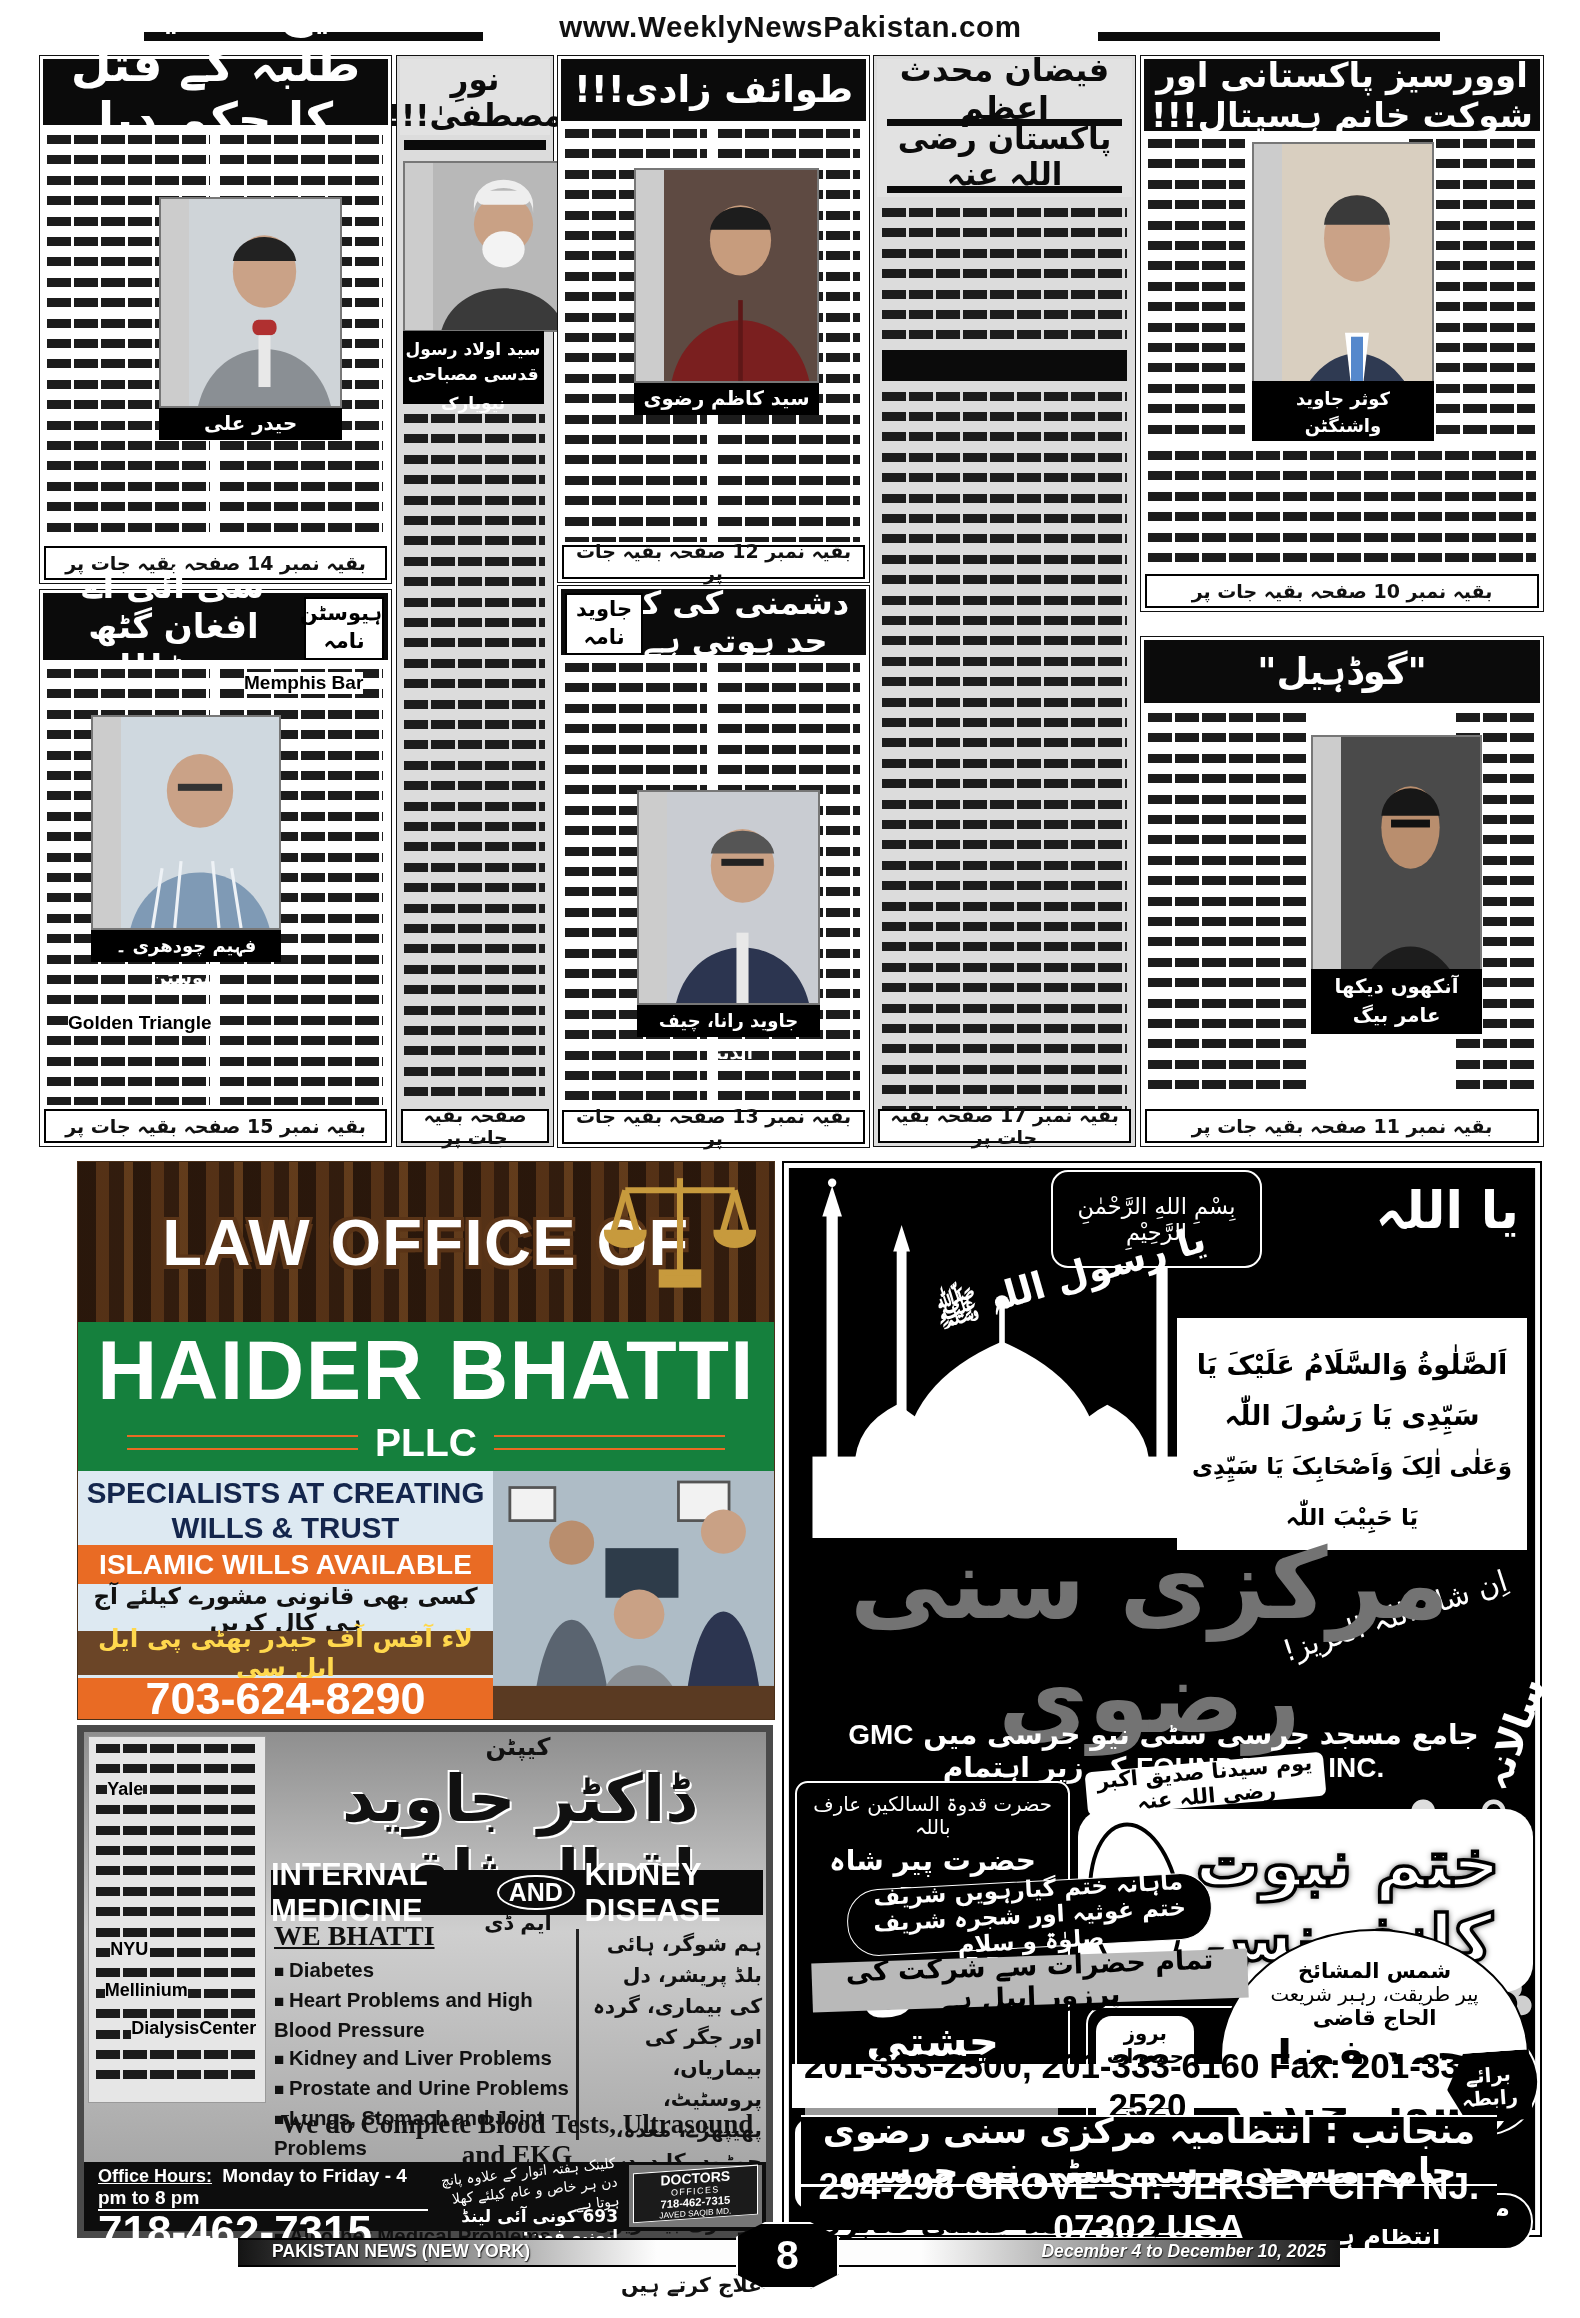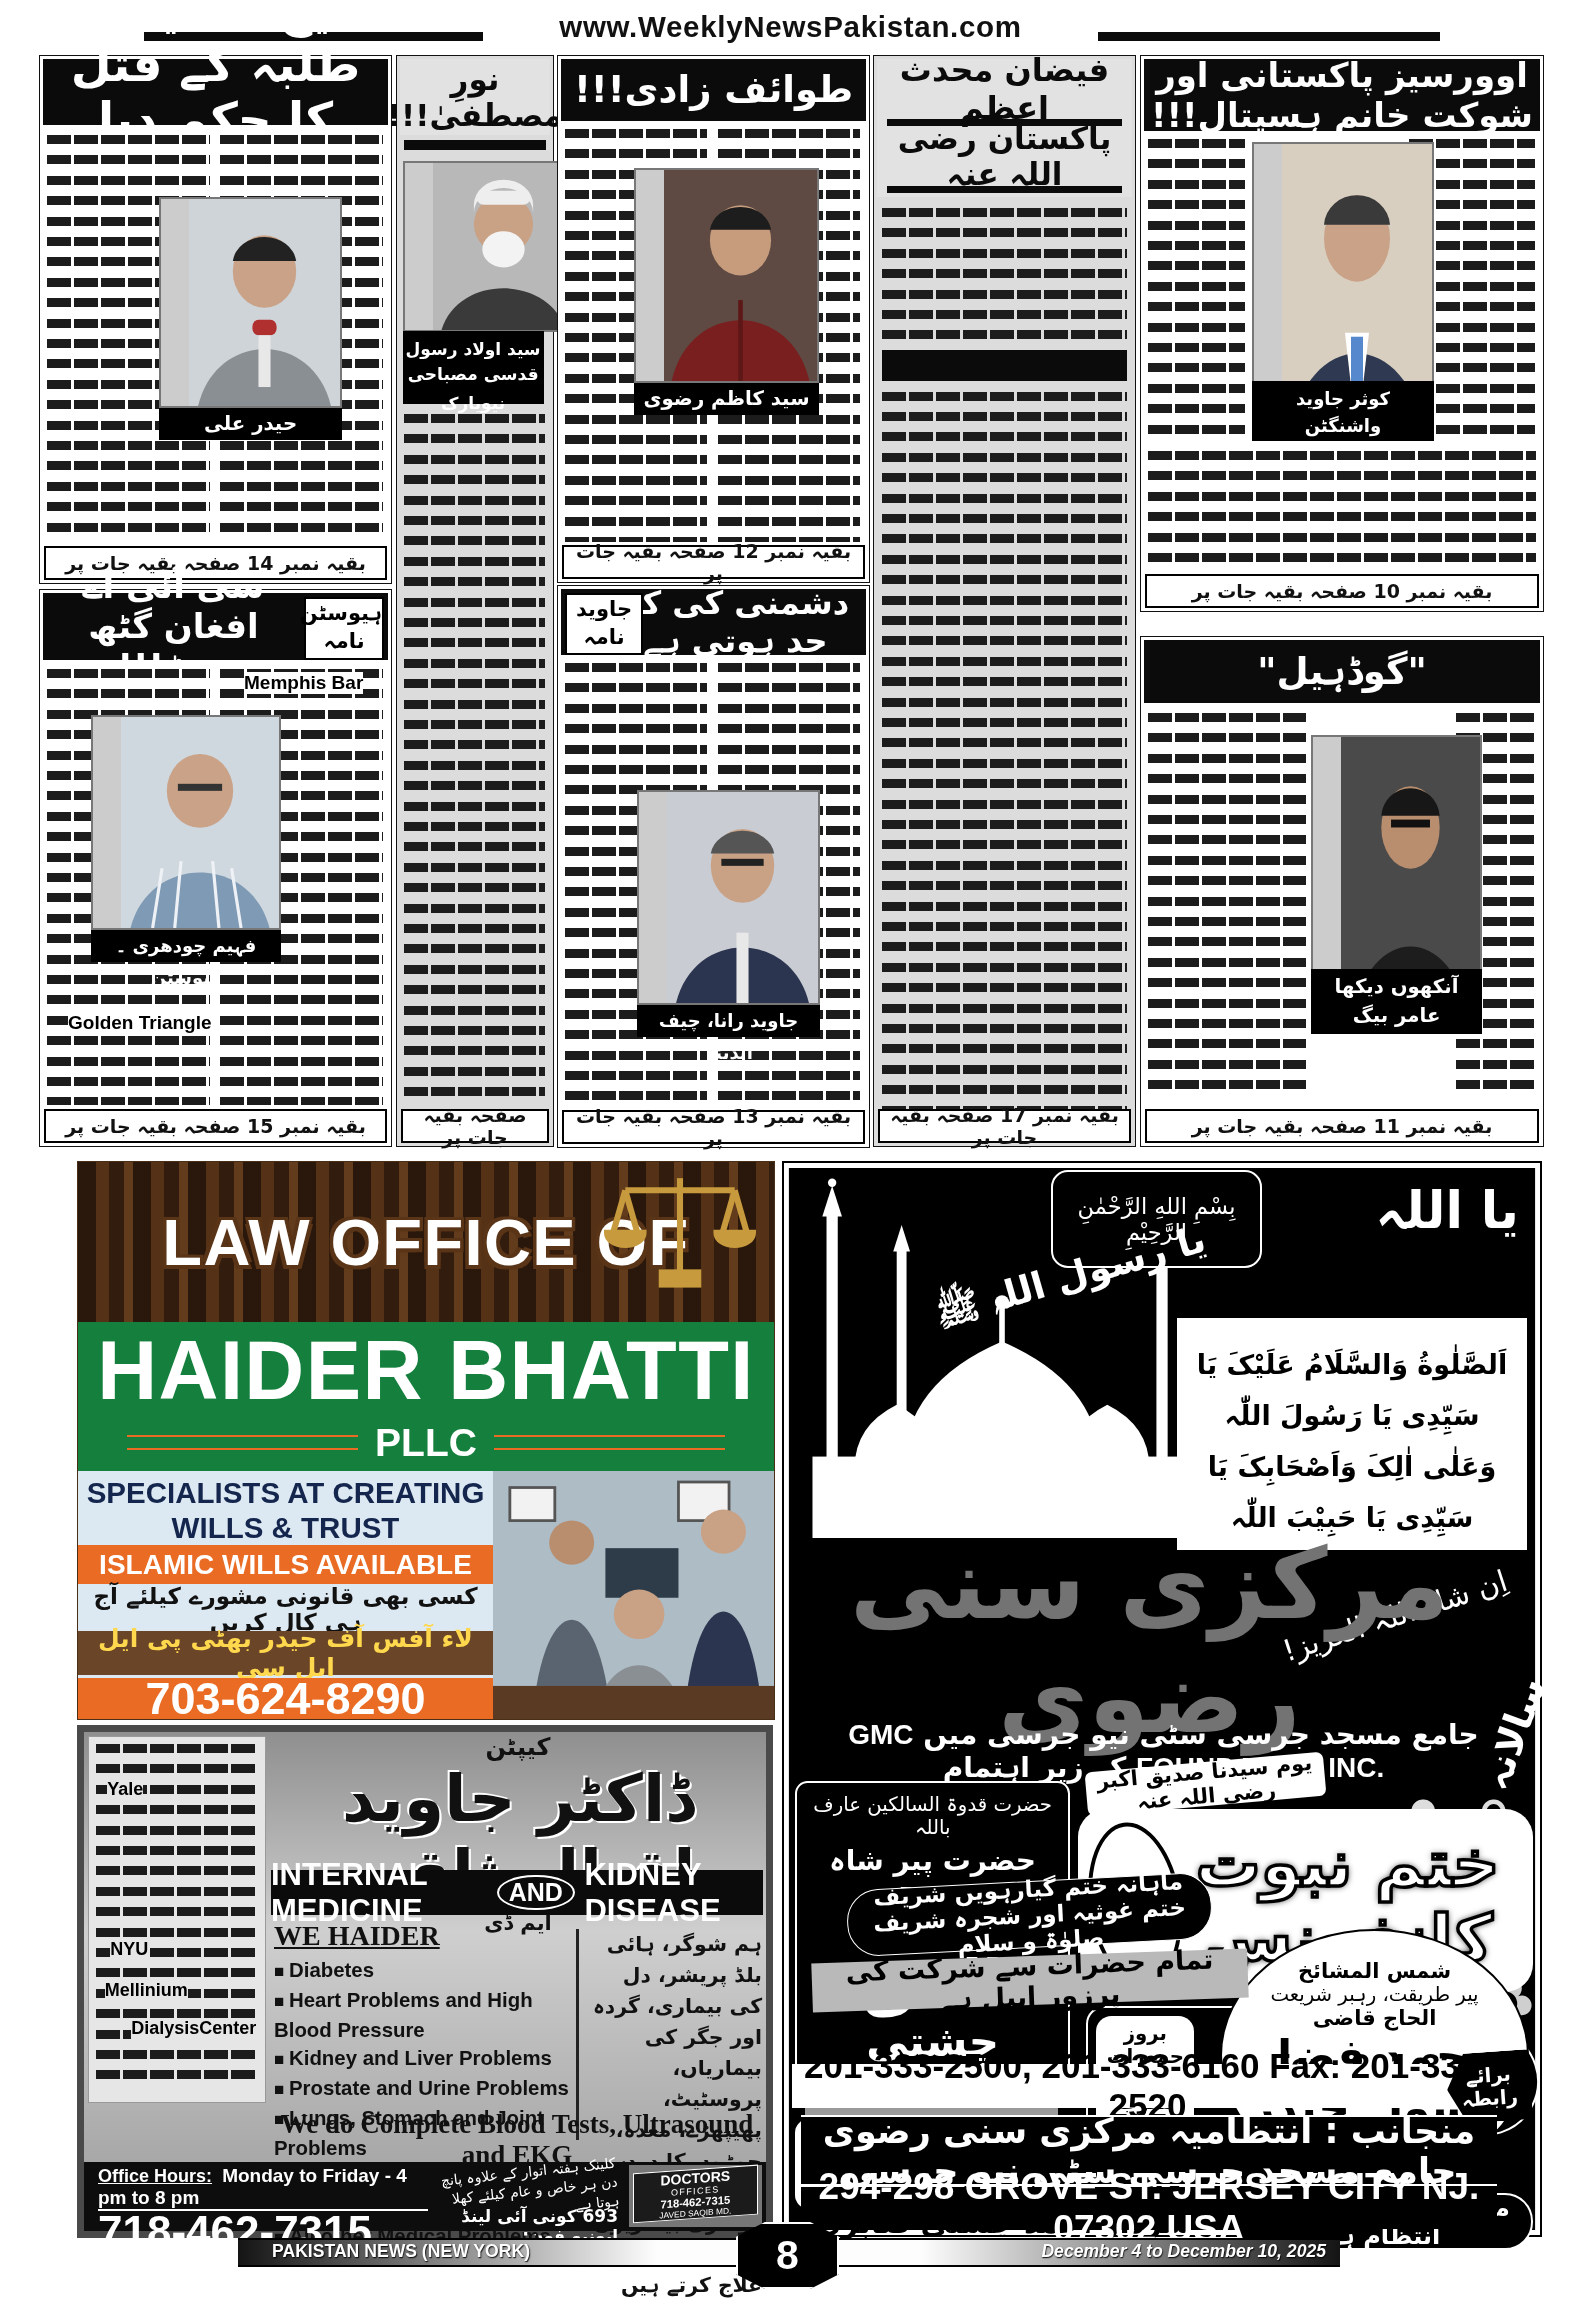--- a/index.html
+++ b/index.html
@@ -274,21 +274,21 @@
       <span style="font-size:24px;font-weight:bold;">کیپٹن</span>
       <div style="font-size:65px;font-weight:bold;text-shadow:2.1px 2.1px 0 #fff,-2.1px -2.1px 0 #fff;">ڈاکٹر جاوید اقبال ثاقب</div>
       <span style="font-size:21px;font-weight:bold;">ایم ڈی</span>
     </div>
     <div class="abs" style="left:187px;top:138px;width:492px;height:45px;background:#0b0b0b;color:#fff;display:flex;align-items:center;justify-content:center;gap:9.8px;font-weight:bold;font-size:31px;">
       <span>INTERNAL MEDICINE</span>
       <span style="border:2.8px solid #fff;border-radius:50%;padding:1.4px 9.8px;font-size:25px;">AND</span>
       <span>KIDNEY DISEASE</span>
     </div>
     <div class="abs" style="left:190px;top:188px;width:295px;height:232px;">
-      <div style="font-size:28px;font-weight:bold;text-decoration:underline;font-family:'Liberation Serif',serif;">WE HAIDER</div>
+      <div style="font-size:28px;font-weight:bold;text-decoration:underline;font-family:'Liberation Serif',serif;">WE BHATTI</div>
       <ul class="treat">
         <li>Diabetes</li>
         <li>Heart Problems and High Blood Pressure</li>
         <li>Kidney and Liver Problems</li>
         <li>Prostate and Urine Problems</li>
         <li>Lungs, Stomach and Joint Problems</li>
         <li>Fatigue and Tiredness</li>
         <li>Obesity</li>
         <li>All other Medical Problems</li>
       </ul>
@@ -332,21 +332,21 @@
         <path d="M90,420 Q90,360 150,330 Q210,360 210,420 Z"></path>
         <path d="M390,420 Q390,360 450,330 Q510,360 510,420 Z"></path>
         <rect x="30" y="404" width="560" height="116"></rect>
       </g>
     </svg>
     <div class="abs ctr urdu" style="left:267px;top:7px;width:211px;height:98px;background:#000;border:2.8px solid #fff;border-radius:17px;font-size:22.5px;color:#fff;padding:4.2px;box-sizing:border-box;">بِسْمِ اللهِ الرَّحْمٰنِ الرَّحِیْمِ</div>
     <div class="abs urdu" style="right:21px;top:18px;font-size:51px;font-weight:bold;color:#fff;">یا اللہ</div>
     <div class="abs urdu" style="left:148px;top:91px;font-size:37px;font-weight:bold;color:#fff;transform:rotate(-16deg);">یا رسول اللہ ﷺ</div>
     <div class="abs wbox" style="left:393px;top:155px;width:350px;height:232px;padding:21px 9.8px;box-sizing:border-box;">
       <div class="urdu" style="font-size:27px;font-weight:bold;text-align:center;line-height:51px;">اَلصَّلٰوةُ وَالسَّلَامُ عَلَیْکَ یَا سَیِّدِی یَا رَسُولَ اللّٰہ</div>
-      <div class="urdu" style="font-size:27px;font-weight:bold;text-align:center;line-height:51px;">وَعَلٰی اٰلِکَ وَاَصْحَابِکَ یَا سَیِّدِی یَا حَبِیْبَ اللّٰہ</div>
+      <div class="urdu" style="font-size:23px;font-weight:bold;text-align:center;line-height:51px;">وَعَلٰی اٰلِکَ وَاَصْحَابِکَ یَا سَیِّدِی یَا حَبِیْبَ اللّٰہ</div>
     </div>
     <div class="abs urdu" style="right:28px;top:436px;font-size:29.5px;color:#fff;transform:rotate(-18deg);">اِن شاء اللہ العزیز!</div>
     <div class="abs ctr urdu" style="left:14px;top:411px;width:703px;height:133px;font-size:98px;font-weight:bold;color:#737373;">مرکزی سنی رضوی</div>
     <div class="abs urdu" style="left:14px;top:555px;width:731px;text-align:center;font-size:28px;font-weight:bold;color:#fff;">
       <span>جامع مسجد جرسی سٹی نیو جرسی میں</span>
       <span style="font-family:'Liberation Sans',sans-serif;direction:ltr;unicode-bidi:embed;">GMC FOUNDATION INC.</span>
       <span>کے زیر اہتمام</span>
     </div>
     <div class="abs" style="right:11.2px;top:618px;font-size:84px;color:#ddd;">✿❀</div>
     <div class="abs" style="right:2.8px;top:787px;font-size:70px;color:#cfcfcf;transform:rotate(24deg);">❀✿</div>

